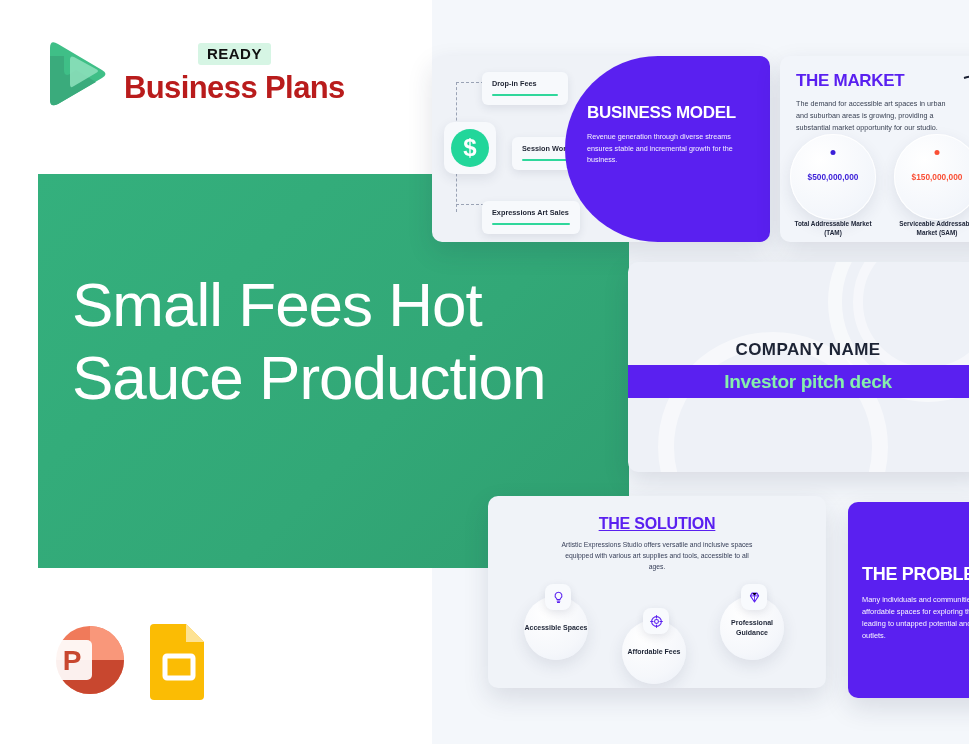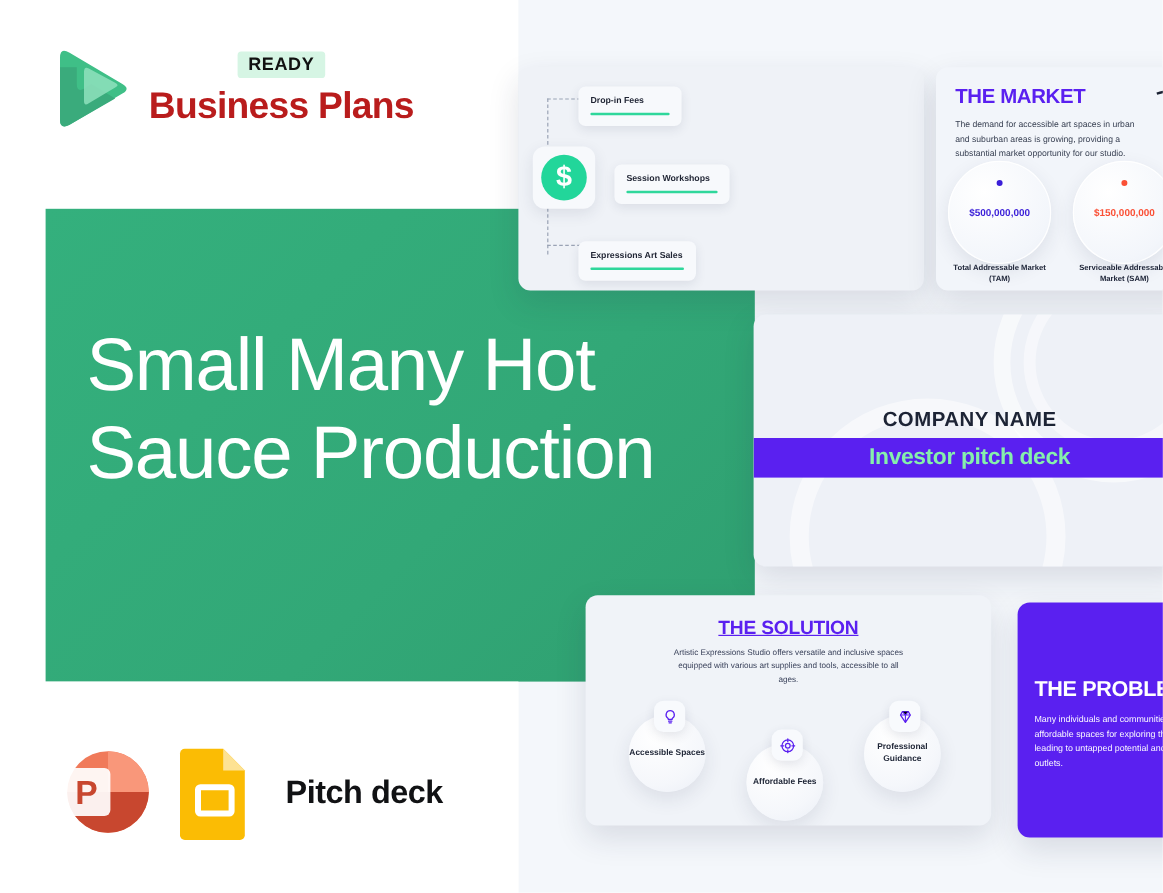--- a/index.html
+++ b/index.html
@@ -157,40 +157,39 @@
         <path d="M10 22 L10 66 Q10 74 18 70 L56 48 L36 36 L30 40 Q24 43 24 36 L24 22 Z" fill="#3aab7c"></path>
         <path d="M30 26 L30 50 Q30 55 34 52 L56 39 Q60 37 56 35 L34 23 Q30 21 30 26 Z" fill="#8fe0bd" opacity="0.85"></path>
       </svg>
     </div>
     <div class="logo-text">
       <div class="ready-badge">READY</div>
       <div class="brand-name">Business Plans</div>
     </div>
   </div>
 
-  <h1 class="main-title">Small Many Hot Sauce Production</h1>
+  <h1 class="main-title">Small Fees Hot Sauce Production</h1>
 
   <div class="footer">
     <div class="ppt-icon">
       <svg width="84" height="84" viewBox="0 0 84 84">
         <circle cx="48" cy="42" r="34" fill="#f07a5a"></circle>
         <path d="M48 8 a34 34 0 0 1 34 34 h-34 z" fill="#f9977a"></path>
         <path d="M14 42 a34 34 0 0 0 34 34 a34 34 0 0 0 34 -34 z" fill="#c8472f"></path>
         <rect x="10" y="22" width="40" height="40" rx="5" fill="#ffffff" opacity="0.92"></rect>
         <text x="30" y="52" font-family="Liberation Sans, sans-serif" font-size="28" font-weight="bold" fill="#c8472f" text-anchor="middle">P</text>
       </svg>
     </div>
     <div class="slides-icon">
       <svg width="62" height="80" viewBox="0 0 62 80">
         <path d="M6 4 h32 l18 18 v54 a4 4 0 0 1 -4 4 h-46 a4 4 0 0 1 -4 -4 v-68 a4 4 0 0 1 4 -4 z" fill="#fbbc04"></path>
         <path d="M38 4 l18 18 h-18 z" fill="#fde293"></path>
         <rect x="17" y="36" width="28" height="22" rx="2" fill="none" stroke="#ffffff" stroke-width="5"></rect>
       </svg>
     </div>
-    <div class="pitch-label">Pitch deck</div>
   </div>
 
   <div class="card card-bizmodel">
     <div class="bm-left">
       <div class="dash-v" style="left:24px; top:26px; height:130px;"></div>
       <div class="dash-h" style="left:24px; top:26px; width:28px;"></div>
       <div class="dash-h" style="left:24px; top:148px; width:28px;"></div>
       <div class="dash-h" style="left:66px; top:148px; width:22px;"></div>
 
       <div class="bm-chip" style="left:50px; top:16px; width:86px;">
@@ -206,20 +205,26 @@
       <div class="bm-chip" style="left:50px; top:145px; width:98px;">
         <div class="bm-chip-label">Expressions Art Sales</div>
         <div class="bm-chip-bar"></div>
       </div>
 
       <div class="bm-dollar" style="top:66px;">
         <div class="circle">$</div>
       </div>
     </div>
 
+    <div class="bm-right">
+      <div class="bm-right-inner">
+        <div class="bm-title">BUSINESS MODEL</div>
+        <div class="bm-desc">Revenue generation through diverse streams ensures stable and incremental growth for the business.</div>
+      </div>
+    </div>
   </div>
 
   <div class="card card-market">
     <div class="mk-title">THE MARKET</div>
     <div class="mk-arrow">
       <svg width="60" height="46" viewBox="0 0 60 46">
         <path d="M2 6 C22 0 44 8 52 32" fill="none" stroke="#1b2133" stroke-width="2"></path>
         <path d="M52 34 l-7 -8 l12 -1 z" fill="#1b2133"></path>
       </svg>
     </div>

